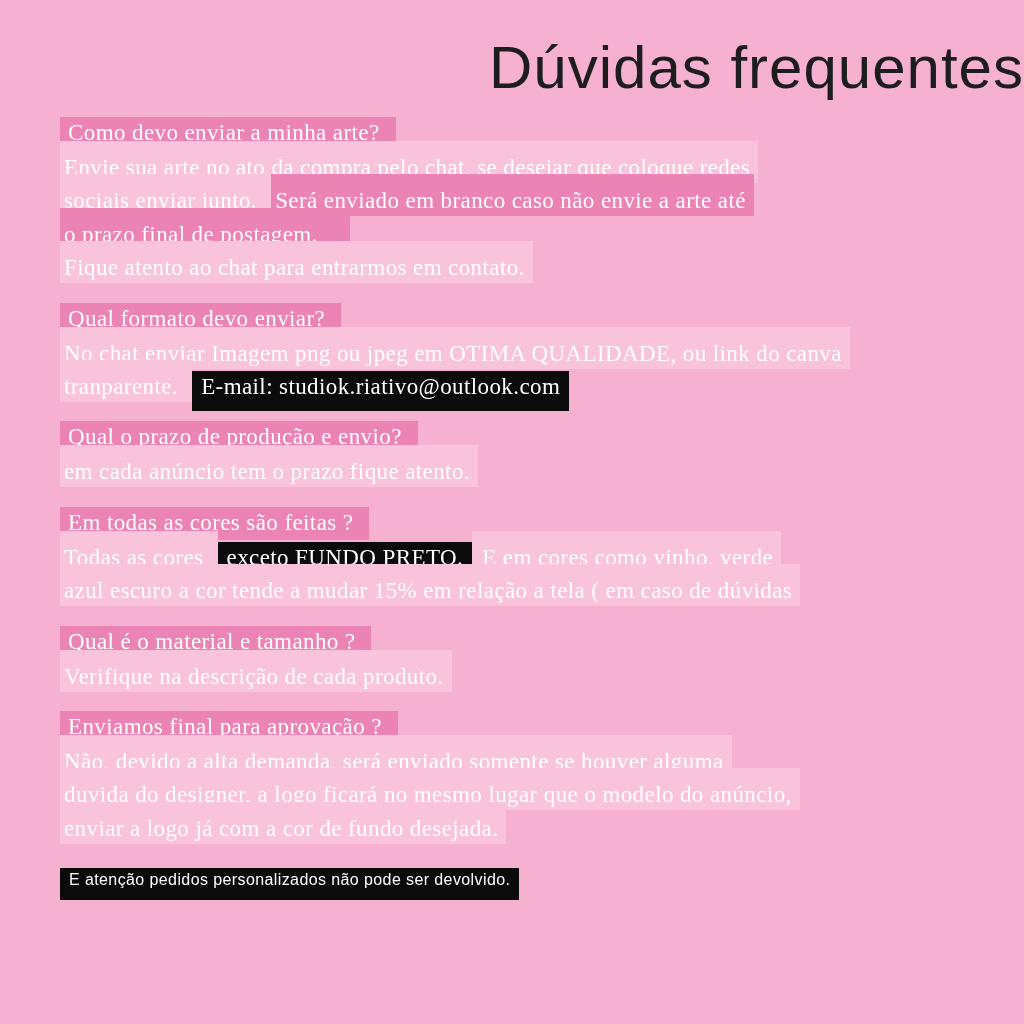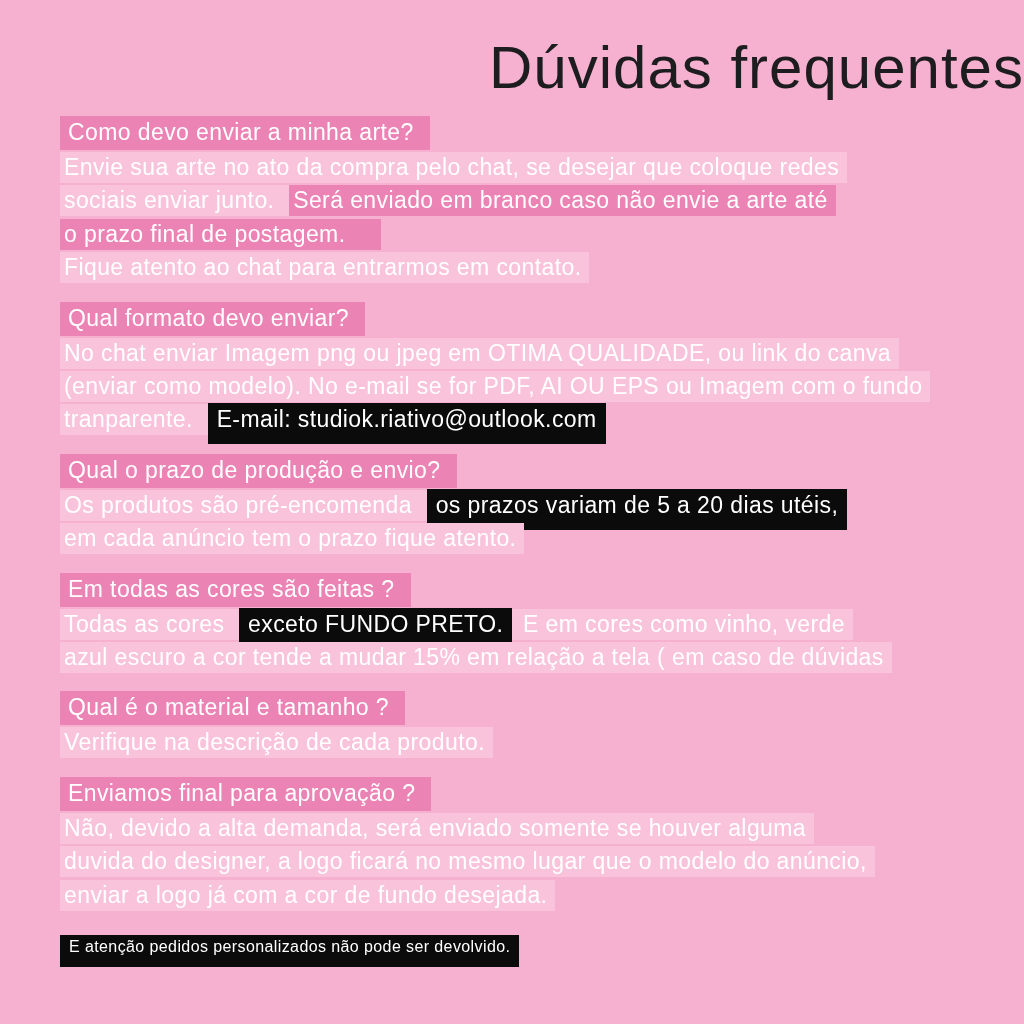--- a/index.html
+++ b/index.html
@@ -30,41 +30,41 @@
     text-align: right;
     font-size: 60px;
     line-height: 64px;
     font-weight: 300;
     letter-spacing: 1px;
     color: var(--title);
   }
   main.sections {
     margin: 16px 60px 0 60px;
   }
-  .faq-section { margin-bottom: 17px; }
+  .faq-section { margin-bottom: 17px; font-family: Liberation Serif, serif; }
   .qline {
     line-height: 33px;
     white-space: pre-wrap;
   }
   .seg.q {
     background: var(--pink);
     color: var(--text);
     font-size: 23px;
     letter-spacing: 0.4px;
     padding: 3px 16px 5px 8px;
   }
   .line {
     font-size: 23px;
     line-height: 33.4px;
     color: var(--text);
     letter-spacing: 0.4px;
     white-space: pre-wrap;
     min-height: 33.4px;
   }
-  .seg { padding: 2px 8px 3px 4px; }
+  .seg { padding: 14px 8px 3px 4px; }
   .seg.light { background: var(--light); }
   .seg.pink  { background: var(--pink); }
   .seg.black { background: var(--black); padding: 3px 9px 12px 9px; }
   .footer-line {
     margin: 14px 60px 0 60px;
     font-size: 16px;
     line-height: 36px;
     color: var(--text);
     letter-spacing: 0.4px;
     white-space: pre-wrap;
@@ -79,26 +79,24 @@
       <section class="faq-section">
         <div class="qline"><span class="seg q">Como devo enviar a minha arte?</span></div>
         <div class="line"><span class="seg light">Envie sua arte no ato da compra pelo chat, se desejar que coloque redes</span></div>
         <div class="line"><span class="seg light">sociais enviar junto. </span><span class="seg pink">Será enviado em branco caso não envie a arte até</span></div>
         <div class="line"><span class="seg pink">o prazo final de postagem.    </span></div>
         <div class="line"><span class="seg light">Fique atento ao chat para entrarmos em contato.</span></div>
       </section>
       <section class="faq-section">
         <div class="qline"><span class="seg q">Qual formato devo enviar?</span></div>
         <div class="line"><span class="seg light">No chat enviar Imagem png ou jpeg em OTIMA QUALIDADE, ou link do canva</span></div>
-        <div class="line"><span class="seg light">(enviar como modelo). No e-mail se for PDF, AI OU EPS ou Imagem com o fundo</span></div>
         <div class="line"><span class="seg light">tranparente. </span><span class="seg black">E-mail: studiok.riativo@outlook.com</span></div>
       </section>
       <section class="faq-section">
         <div class="qline"><span class="seg q">Qual o prazo de produção e envio?</span></div>
-        <div class="line"><span class="seg light">Os produtos são pré-encomenda </span><span class="seg black">os prazos variam de 5 a 20 dias utéis,</span></div>
         <div class="line"><span class="seg light">em cada anúncio tem o prazo fique atento.</span></div>
       </section>
       <section class="faq-section">
         <div class="qline"><span class="seg q">Em todas as cores são feitas ?</span></div>
         <div class="line"><span class="seg light">Todas as cores </span><span class="seg black">exceto FUNDO PRETO.</span><span class="seg light"> E em cores como vinho, verde</span></div>
         <div class="line"><span class="seg light">azul escuro a cor tende a mudar 15% em relação a tela ( em caso de dúvidas</span></div>
       </section>
       <section class="faq-section">
         <div class="qline"><span class="seg q">Qual é o material e tamanho ?</span></div>
         <div class="line"><span class="seg light">Verifique na descrição de cada produto.</span></div>

